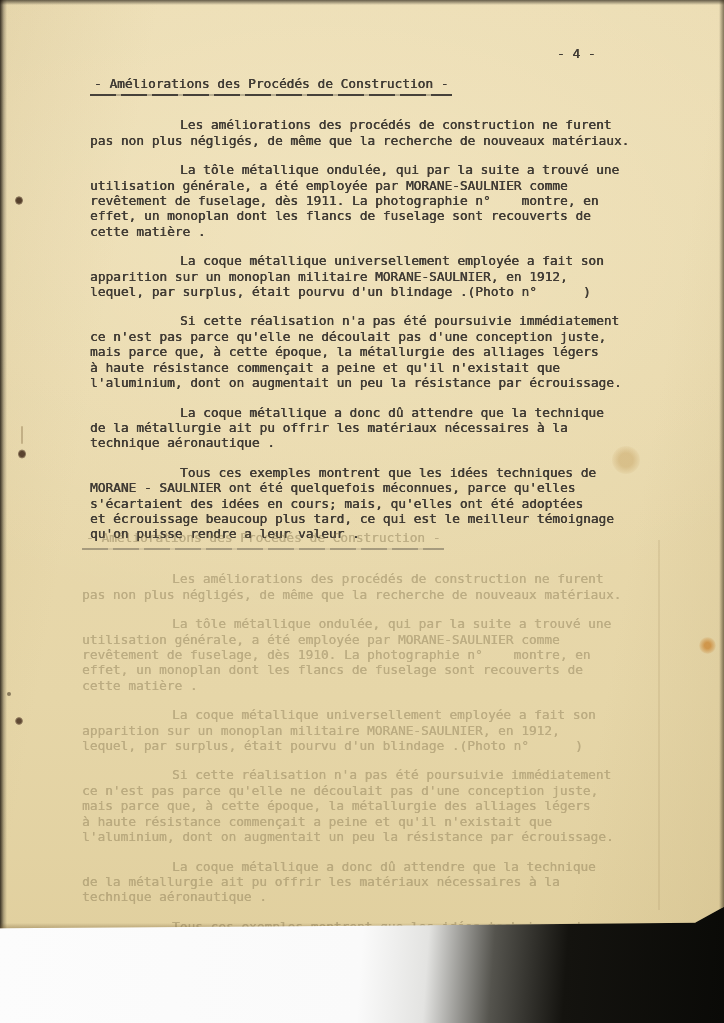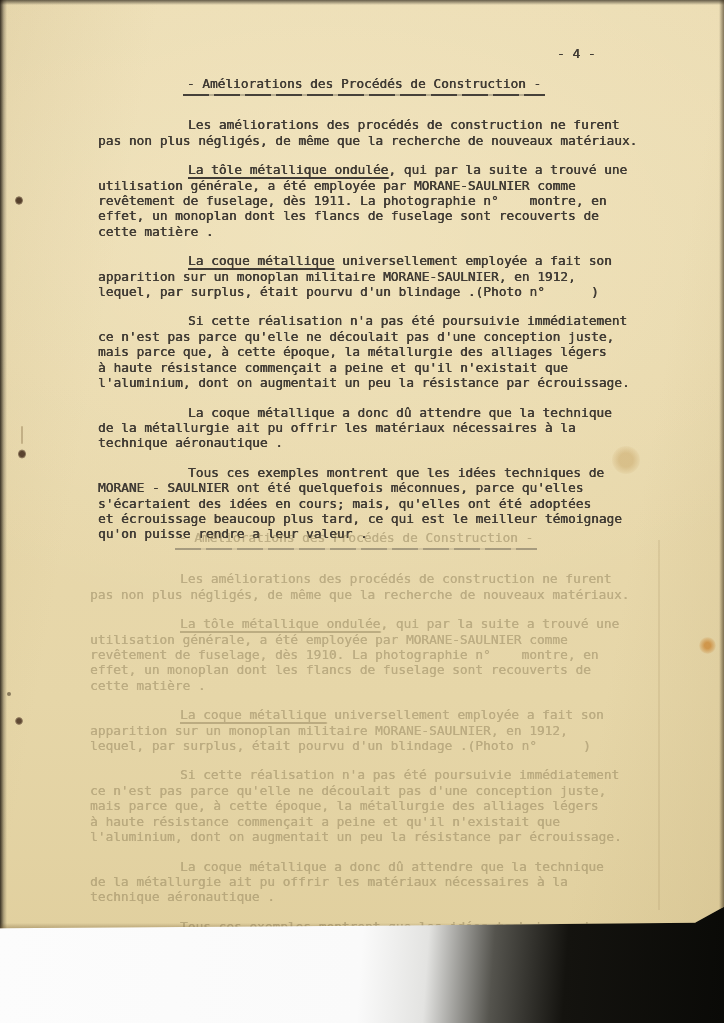--- a/index.html
+++ b/index.html
@@ -45,26 +45,26 @@
     background:rgba(125,100,60,0.35);}
   .stain-amber{position:absolute;left:699px;top:637px;width:17px;height:17px;border-radius:50%;
     background:radial-gradient(circle,rgba(198,120,30,0.65) 0 25%,rgba(198,125,40,0.3) 55%,transparent 75%);}
   .stain-tan{position:absolute;left:612px;top:446px;width:28px;height:28px;border-radius:50%;
     background:radial-gradient(circle,rgba(185,142,70,0.35) 0 35%,rgba(185,142,70,0.15) 60%,transparent 78%);}
   
   .typewriter{color:#413c35;font-size:12.8px;line-height:15.4px;
     text-shadow:0.35px 0 0 currentColor, 0 0 0.6px rgba(65,60,53,0.55);}
   .page-number{position:absolute;left:557px;top:46px;}
   .text-block{position:absolute;left:90px;top:76px;width:562px;}
-  .doc-title-row{text-align:center;margin:0 14px 21px 0;}
+  .doc-title-row{margin:0 14px 21px 0;}
   .doc-title{display:inline-block;padding:0 4px 5px 4px;
     background-image:repeating-linear-gradient(90deg,#46413a 0 26px,rgba(70,65,58,0.3) 26px 31px);
     background-size:100% 2.2px;background-repeat:no-repeat;background-position:left bottom;}
-  .para{margin:0 0 14px 8px;text-indent:90px;white-space:pre-wrap;}
-  .para .lead{text-decoration:underline;text-decoration-thickness:1.5px;text-underline-offset:2.5px;}
+  .para{margin:0 0 14px 0;text-indent:90px;white-space:pre-wrap;}
+  .para .lead{text-decoration-thickness:1.5px;text-underline-offset:2.5px;}
   
   .ghost{position:absolute;left:82px;top:530px;width:562px;
     color:#7e6f4a;opacity:0.40;filter:blur(0.5px);
     text-shadow:0.3px 0 0 currentColor;}
 </style>
 </head>
 <body>
 
 <div class="scan">
   <div class="backdrop"></div>

